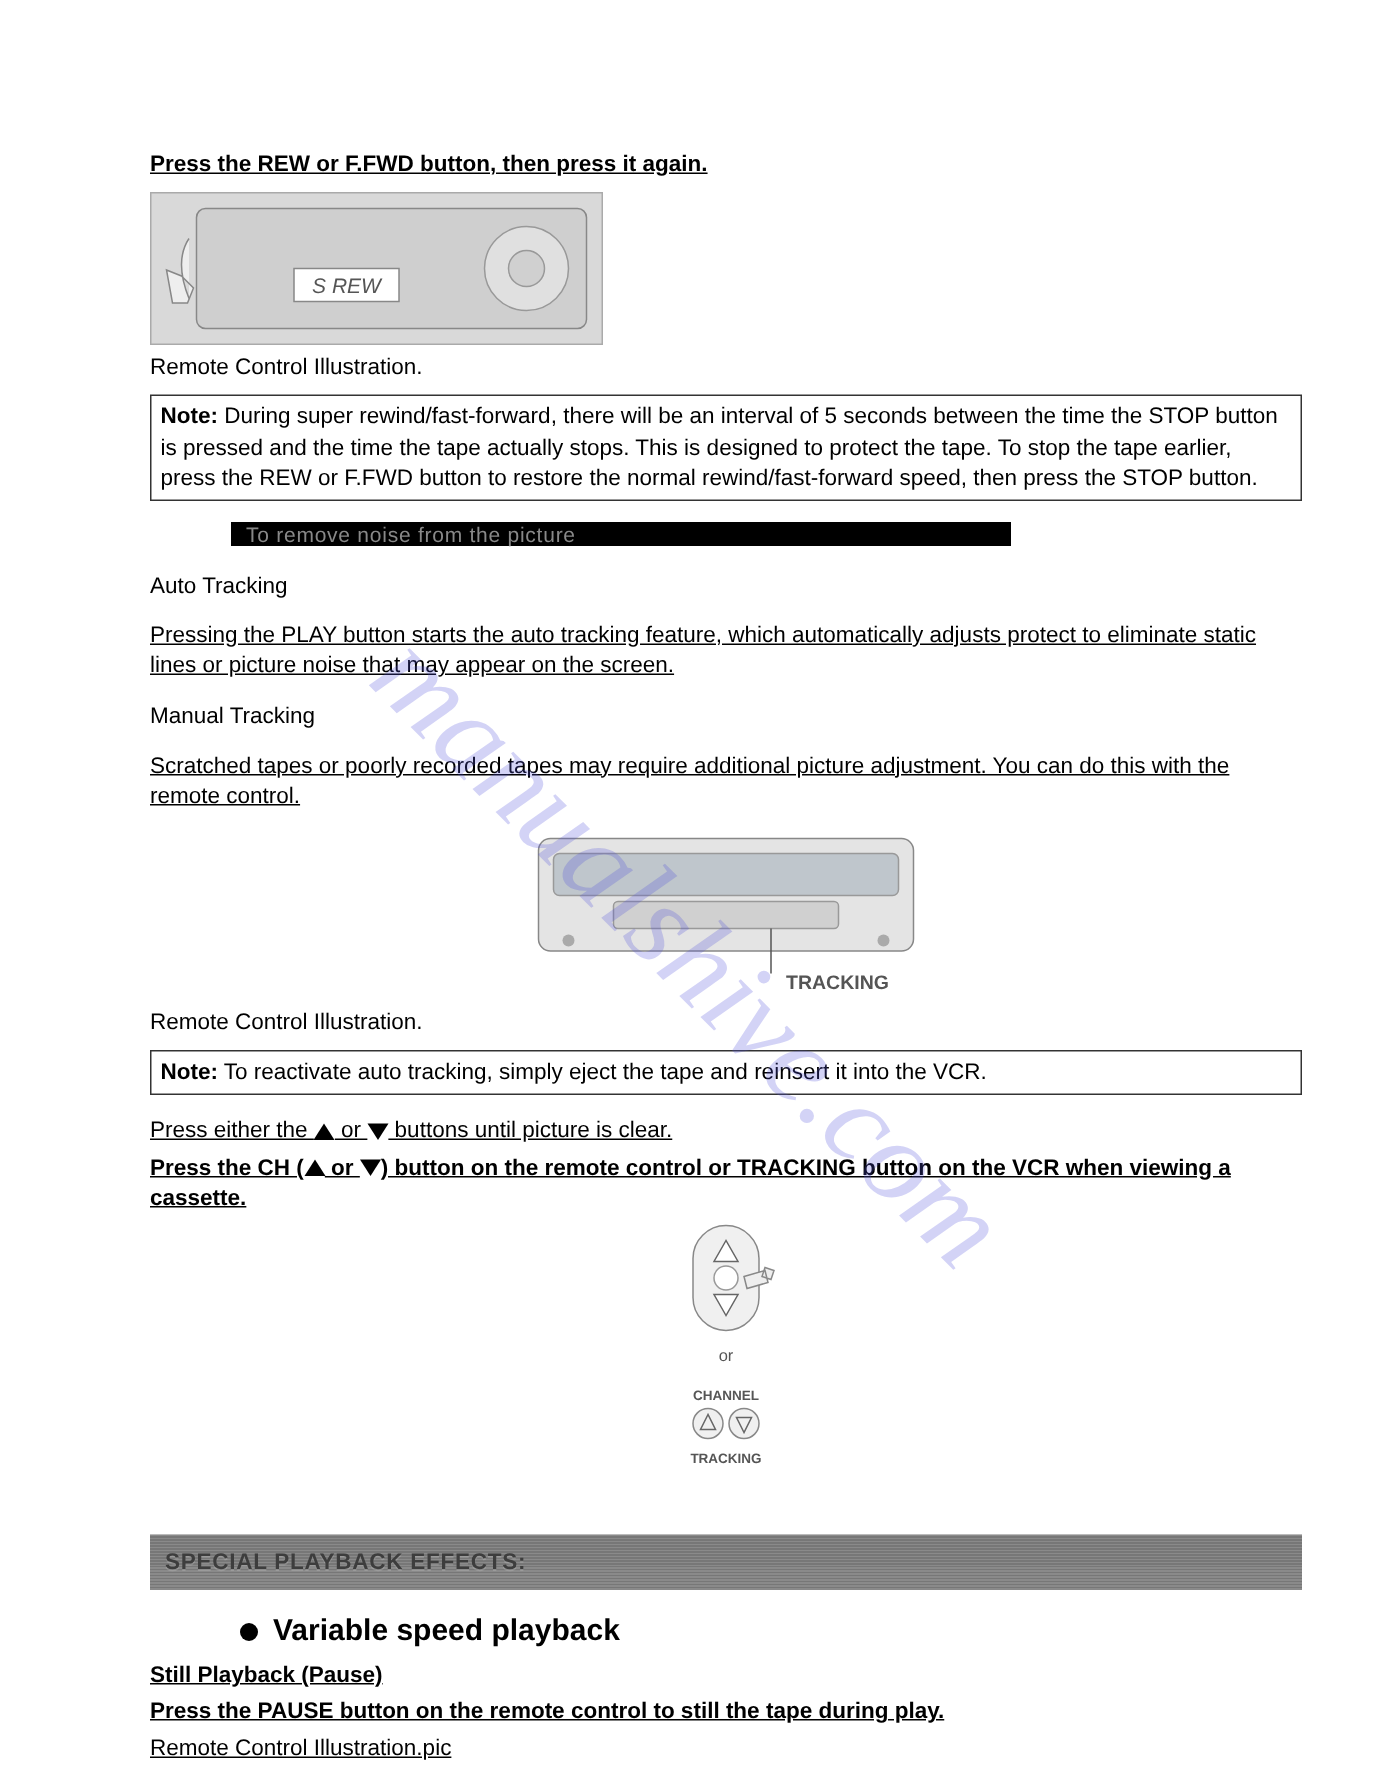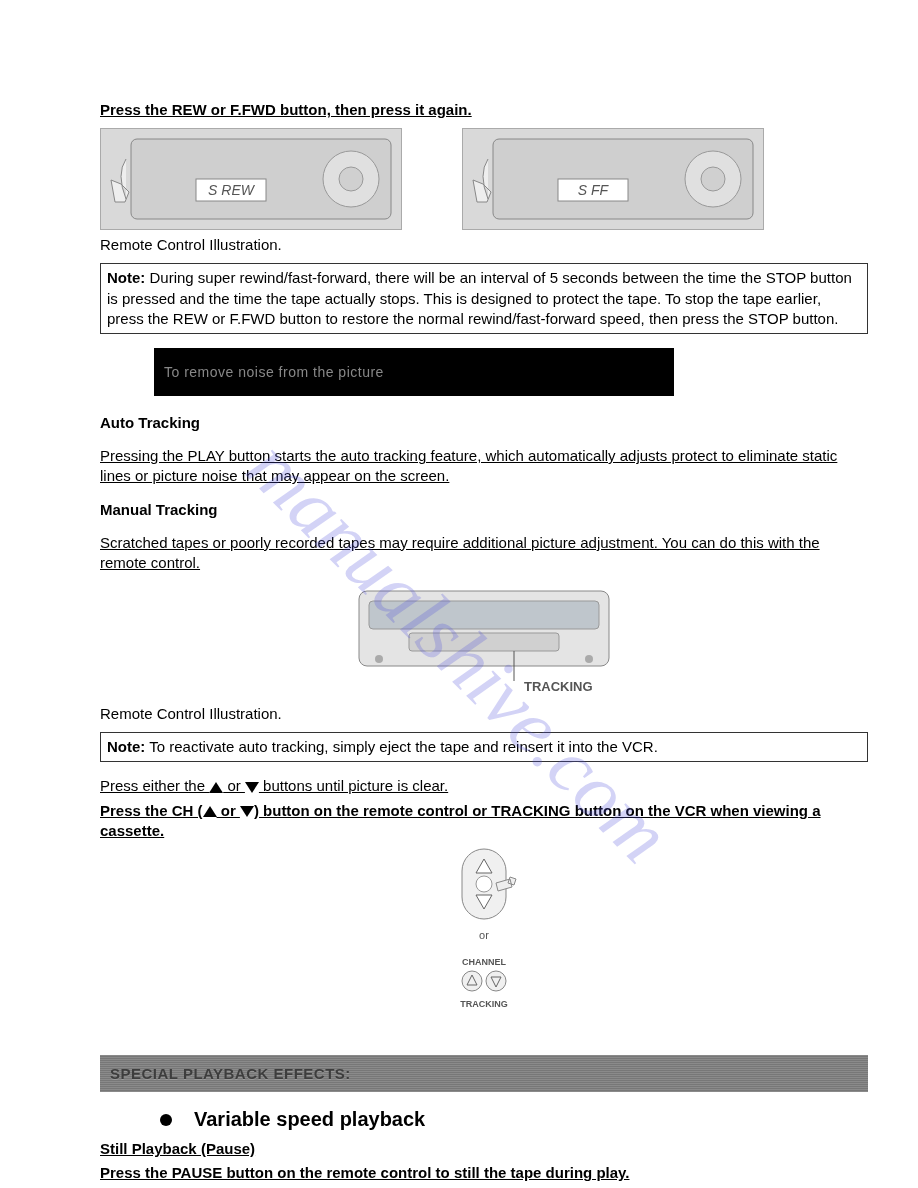--- a/index.html
+++ b/index.html
@@ -40,27 +40,27 @@
   .note-box {
     border: 1px solid #333;
     padding: 4px 6px;
     margin: 8px 0 14px 0;
     line-height: 1.35;
   }
   .note-label { font-weight: bold; margin-top: 20px; }
   .black-bar {
     background: #000;
     color: #888;
-    padding: 16px 10px;
+    padding: 0 10px;
     margin: 0 0 18px 54px;
     width: 500px;
     font-size: 14px;
     letter-spacing: .5px;
   }
-  .section-title { font-weight: bold; margin-top: 14px; }
+  .section-title { font-weight: normal; margin-top: 14px; }
   .vcr-illus {
     width: 270px;
     height: 120px;
     margin: 8px auto 2px auto;
     display: block;
   }
   .remote-illus {
     width: 80px;
     height: 180px;
     margin: 6px auto 10px auto;
@@ -89,21 +89,21 @@
     font-weight: bold;
     letter-spacing: .5px;
     text-shadow: 0 1px 0 rgba(255,255,255,.15);
   }
   .bullet-title {
     font-size: 20px;
     font-weight: bold;
     margin-left: 60px;
     display: flex;
     align-items: center;
-    gap: 22px;
+    gap: 10px;
   }
   .bullet-dot {
     width: 12px; height: 12px;
     background: #000;
     border-radius: 50%;
     display: inline-block;
   }
   .watermark {
     position: absolute;
     left: 50%;
@@ -125,30 +125,20 @@
   <div class="watermark">manualshive.com</div>
 
   <p class="para bold">Press the REW or F.FWD button, then press it again.</p>
 
   <div class="illus-row">
     <div class="illus-box">
       <svg viewBox="0 0 300 100">
         <rect x="30" y="10" width="260" height="80" rx="6" fill="#cfcfcf" stroke="#888"></rect>
         <rect x="95" y="50" width="70" height="22" fill="#fff" stroke="#888"></rect>
         <text x="130" y="66" font-size="14" font-style="italic" text-anchor="middle" fill="#555">S REW</text>
-        <circle cx="250" cy="50" r="28" fill="#e0e0e0" stroke="#999"></circle>
-        <circle cx="250" cy="50" r="12" fill="#d0d0d0" stroke="#999"></circle>
-        <path d="M25 30 q-10 15 0 40 M20 55 l8 8 l-4 10 l-10 0 l-4 -22 z" fill="#eee" stroke="#888"></path>
-      </svg>
-    </div>
-    <div class="illus-box">
-      <svg viewBox="0 0 300 100">
-        <rect x="30" y="10" width="260" height="80" rx="6" fill="#cfcfcf" stroke="#888"></rect>
-        <rect x="95" y="50" width="70" height="22" fill="#fff" stroke="#888"></rect>
-        <text x="130" y="66" font-size="14" font-style="italic" text-anchor="middle" fill="#555">S FF</text>
         <circle cx="250" cy="50" r="28" fill="#e0e0e0" stroke="#999"></circle>
         <circle cx="250" cy="50" r="12" fill="#d0d0d0" stroke="#999"></circle>
         <path d="M25 30 q-10 15 0 40 M20 55 l8 8 l-4 10 l-10 0 l-4 -22 z" fill="#eee" stroke="#888"></path>
       </svg>
     </div>
   </div>
 
   <p class="caption">Remote Control Illustration.</p>
 
   <div class="note-box">

